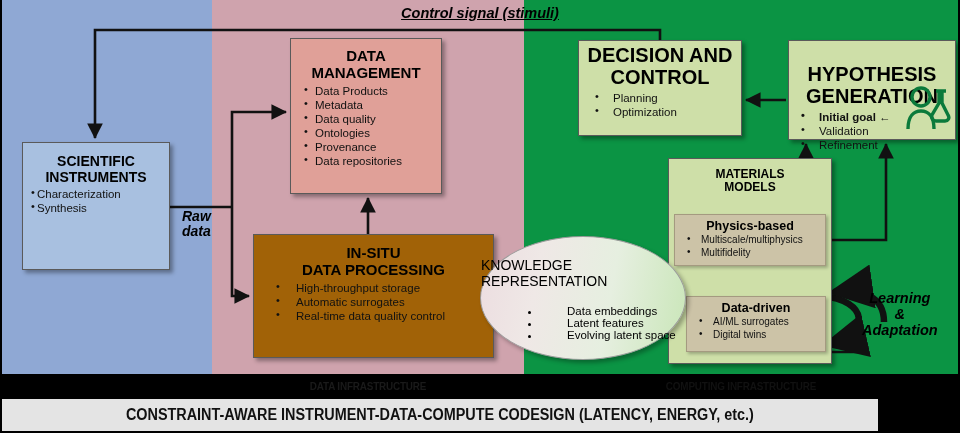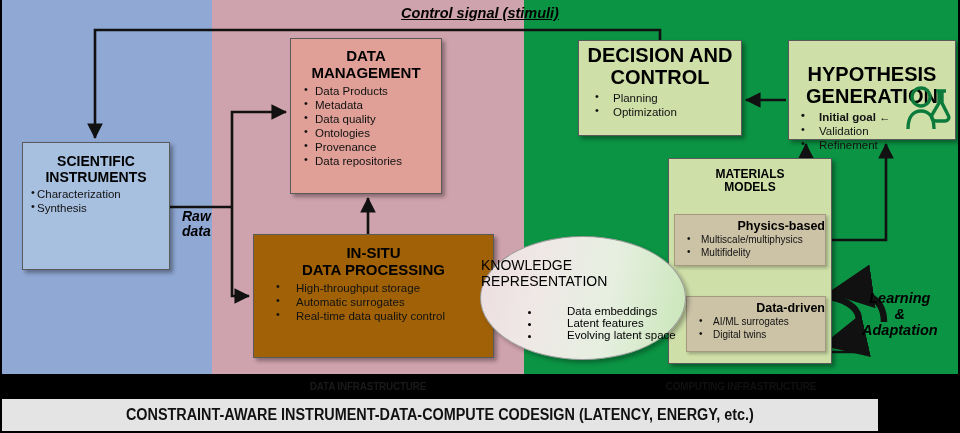--- a/index.html
+++ b/index.html
@@ -64,21 +64,21 @@
   #box-hypothesis .ttl{font-size:20px;padding-top:22px;}
   #box-hypothesis li{font-size:11.5px;padding-left:30px;}
   #box-hypothesis li:before{left:12px;}
   #box-hypothesis li.b{font-weight:bold;}
 
   #box-materials{left:668px;top:158px;width:164px;height:206px;background:#cedfa8;}
   #box-materials .ttl{font-size:12px;padding-top:9px;}
 
   .subbox{position:absolute;box-sizing:border-box;background:#ccc3a7;
      border:1px solid #a49a80;box-shadow:2px 2px 3px rgba(0,0,0,0.25);}
-  .subbox .sttl{font-weight:bold;text-align:right;font-size:12.5px;color:#000;padding-top:4px;}
+  .subbox .sttl{font-weight:bold;text-align:center;font-size:12.5px;color:#000;padding-top:4px;}
   .subbox ul{margin:1px 0 0 0;padding:0;list-style:none;}
   .subbox li{position:relative;padding-left:26px;font-size:10px;line-height:1.25;color:#111;}
   .subbox li:before{content:"\2022";position:absolute;left:12px;top:-1px;font-size:10px;}
   #sub-physics{left:674px;top:214px;width:152px;height:52px;}
   #sub-datadriven{left:686px;top:296px;width:140px;height:56px;}
 
   .lbl{position:absolute;font-style:italic;font-weight:bold;color:#000;}
   #lbl-control{left:0;top:5px;width:960px;text-align:center;font-size:14.5px;text-decoration:underline;}
   #lbl-raw{left:182px;top:209px;font-size:14px;line-height:1.08;}
   #lbl-learn{left:862px;top:290px;font-size:14.5px;line-height:1.12;text-align:center;color:#000;}

